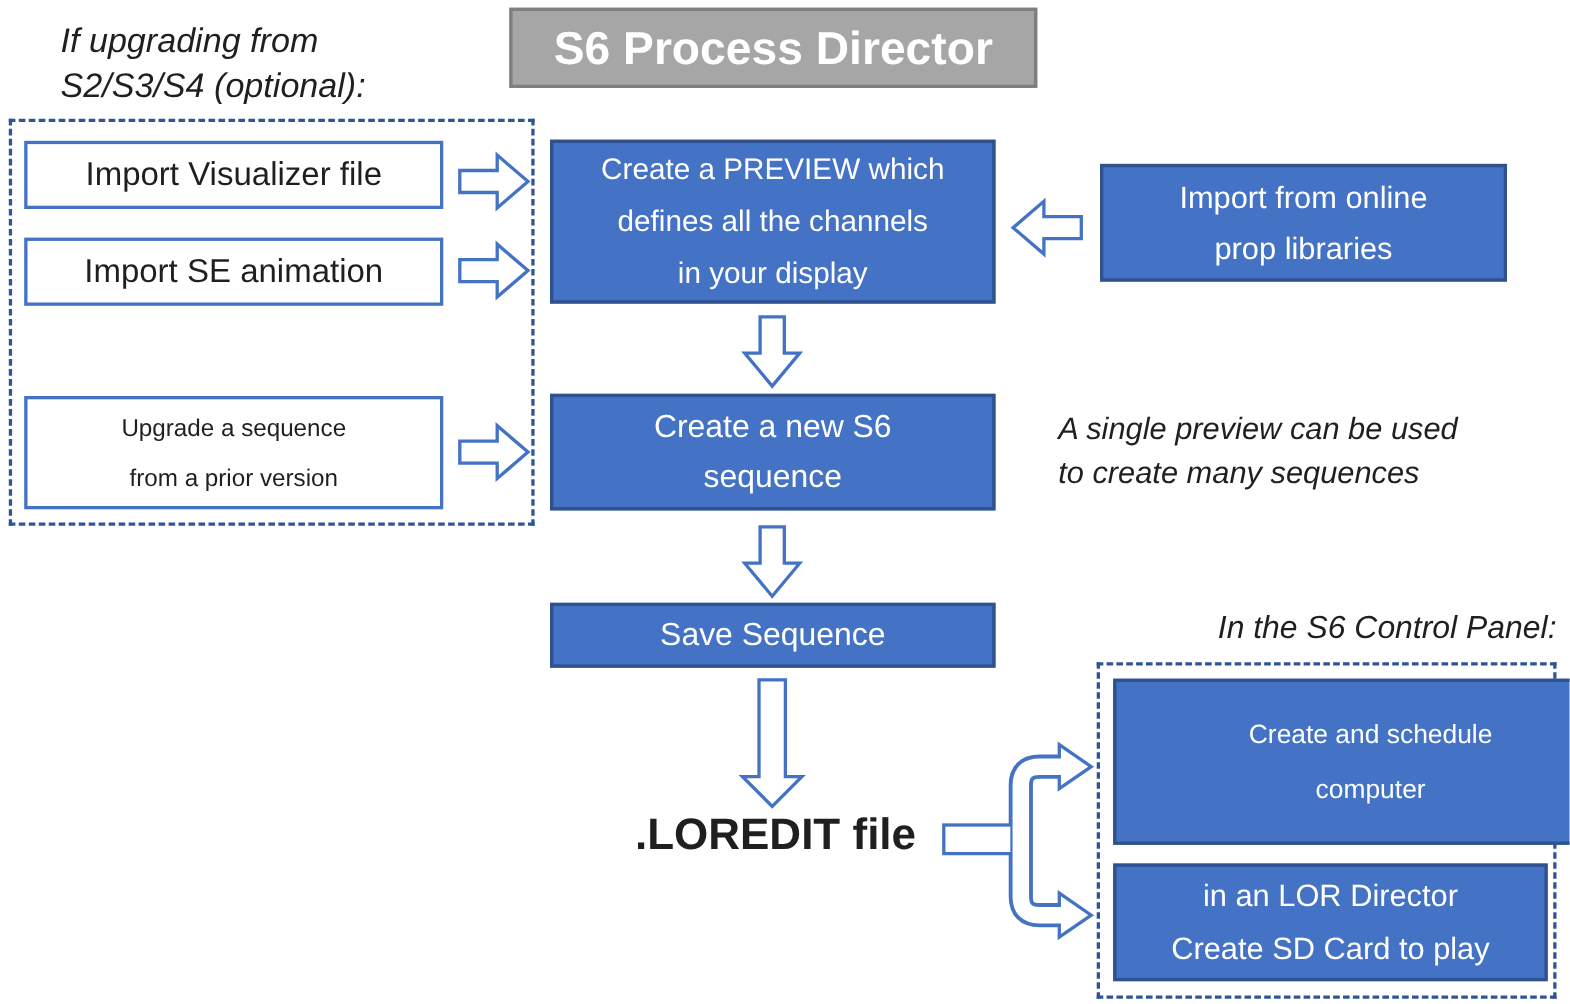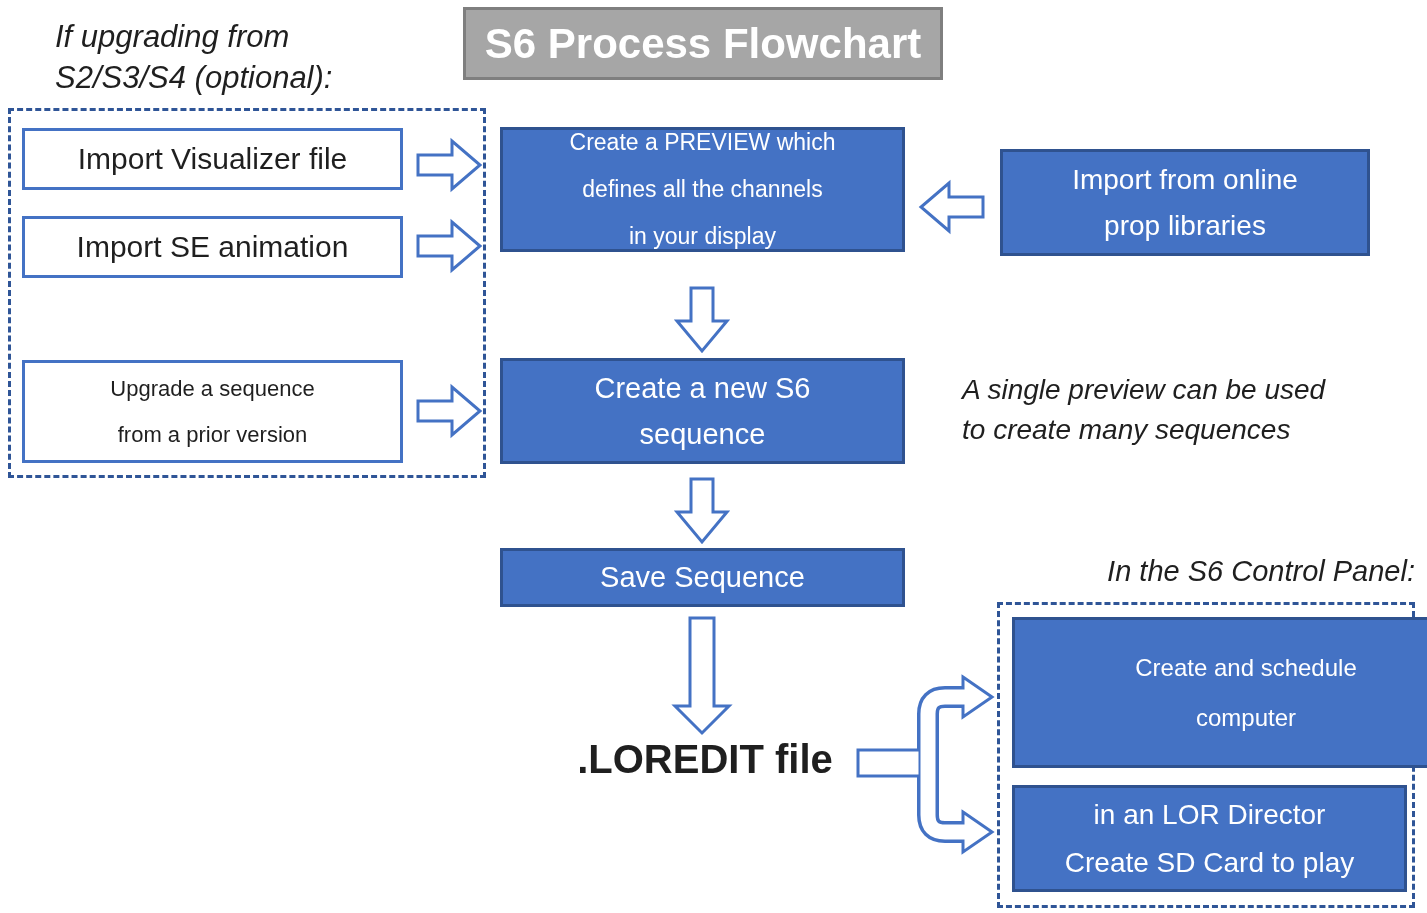--- a/index.html
+++ b/index.html
@@ -24,21 +24,21 @@
   .title{
     left:463px;top:7px;width:480px;height:73px;
     background:var(--title-bg);border:3px solid var(--title-border);
     color:#fff;font-weight:bold;font-size:42px;
   }
   .upgrade-note{left:55px;top:16px;width:340px;font-size:31px;line-height:41px;}
   .dashed-left{left:8px;top:108px;width:478px;height:370px;}
   .wbox1{left:22px;top:128px;width:381px;height:62px;font-size:30px;}
   .wbox2{left:22px;top:216px;width:381px;height:62px;font-size:30px;}
   .wbox3{left:22px;top:360px;width:381px;height:103px;font-size:22px;line-height:46px;}
-  .preview{left:500px;top:127px;width:405px;height:125px;font-size:23px;line-height:47px;text-align:center;}
+  .preview{left:500px;top:127px;width:405px;height:149px;font-size:27px;line-height:47px;text-align:center;}
   .newseq{left:500px;top:358px;width:405px;height:106px;font-size:29px;line-height:46px;}
   .save{left:500px;top:548px;width:405px;height:59px;font-size:29px;}
   .loredit{left:560px;top:736px;width:290px;height:46px;font-weight:bold;font-size:40px;color:var(--text-black);}
   .props{left:1000px;top:149px;width:370px;height:107px;font-size:28px;line-height:46px;}
   .preview-note{left:962px;top:370px;width:445px;font-size:28px;line-height:40px;}
   .cp-heading{left:997px;top:555px;width:418px;font-size:29px;text-align:right;}
   .dashed-right{left:997px;top:602px;width:418px;height:306px;}
   .cpboxA{left:1012px;top:617px;width:468px;height:151px;font-size:24px;line-height:50px;}
   .cpboxB{left:1012px;top:785px;width:395px;height:107px;font-size:28px;line-height:48px;}
 
@@ -71,21 +71,21 @@
     <use href="#blockArrowRight" x="418" y="222" class="outline-shape"></use>
     <use href="#blockArrowRight" x="418" y="387" class="outline-shape"></use>
 
     <use href="#blockArrowRight" transform="translate(983,183) scale(-1,1)" class="outline-shape"></use>
 
     <use href="#blockArrowDown" x="677" y="288" class="outline-shape"></use>
     <use href="#blockArrowDown" x="677" y="479" class="outline-shape"></use>
     <use href="#blockArrowDownLong" x="675" y="618" class="outline-shape"></use>
   </svg>
 
-  <div class="abs flexc title">S6 Process Flowchart</div>
+  <div class="abs flexc title">S6 Process Director</div>
 
   <div class="abs italictext upgrade-note">
     <span class="ln">If upgrading from</span>
     <span class="ln">S2/S3/S4 (optional):</span>
   </div>
 
   <div class="abs dashedbox dashed-left"></div>
   <div class="abs flexc wnode wbox1">Import Visualizer file</div>
   <div class="abs flexc wnode wbox2">Import SE animation</div>
   <div class="abs flexc wnode wbox3">

